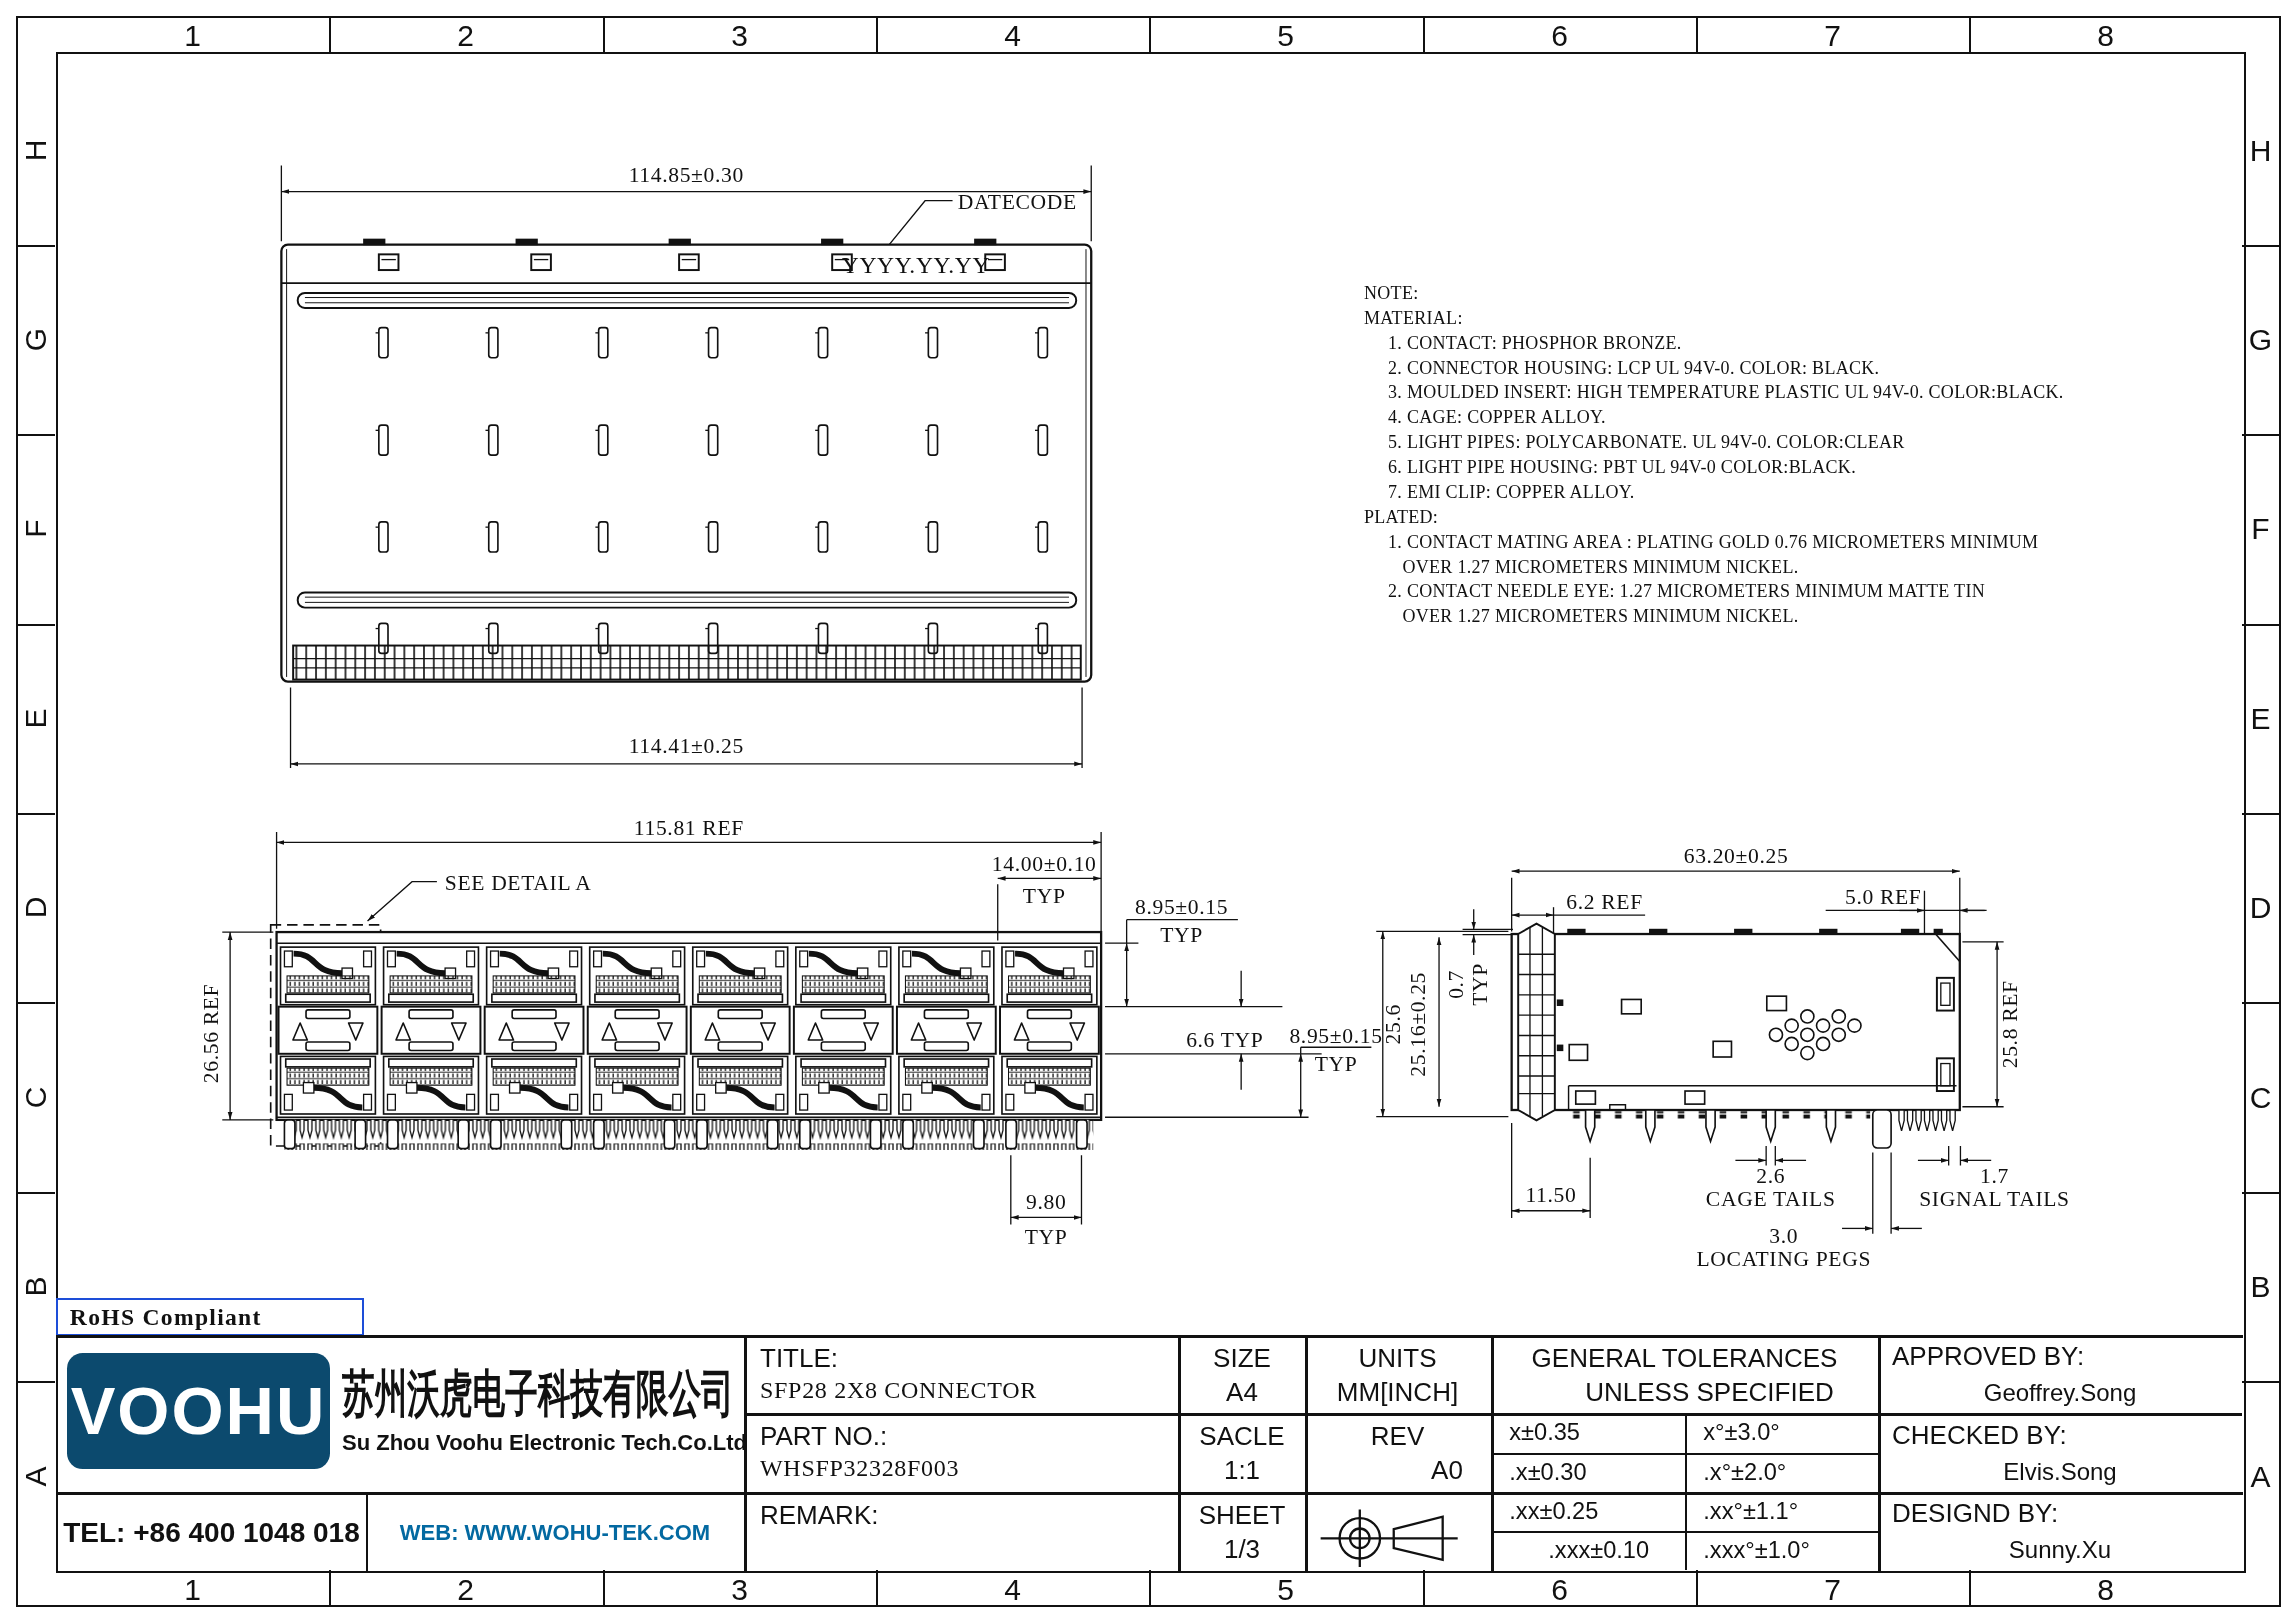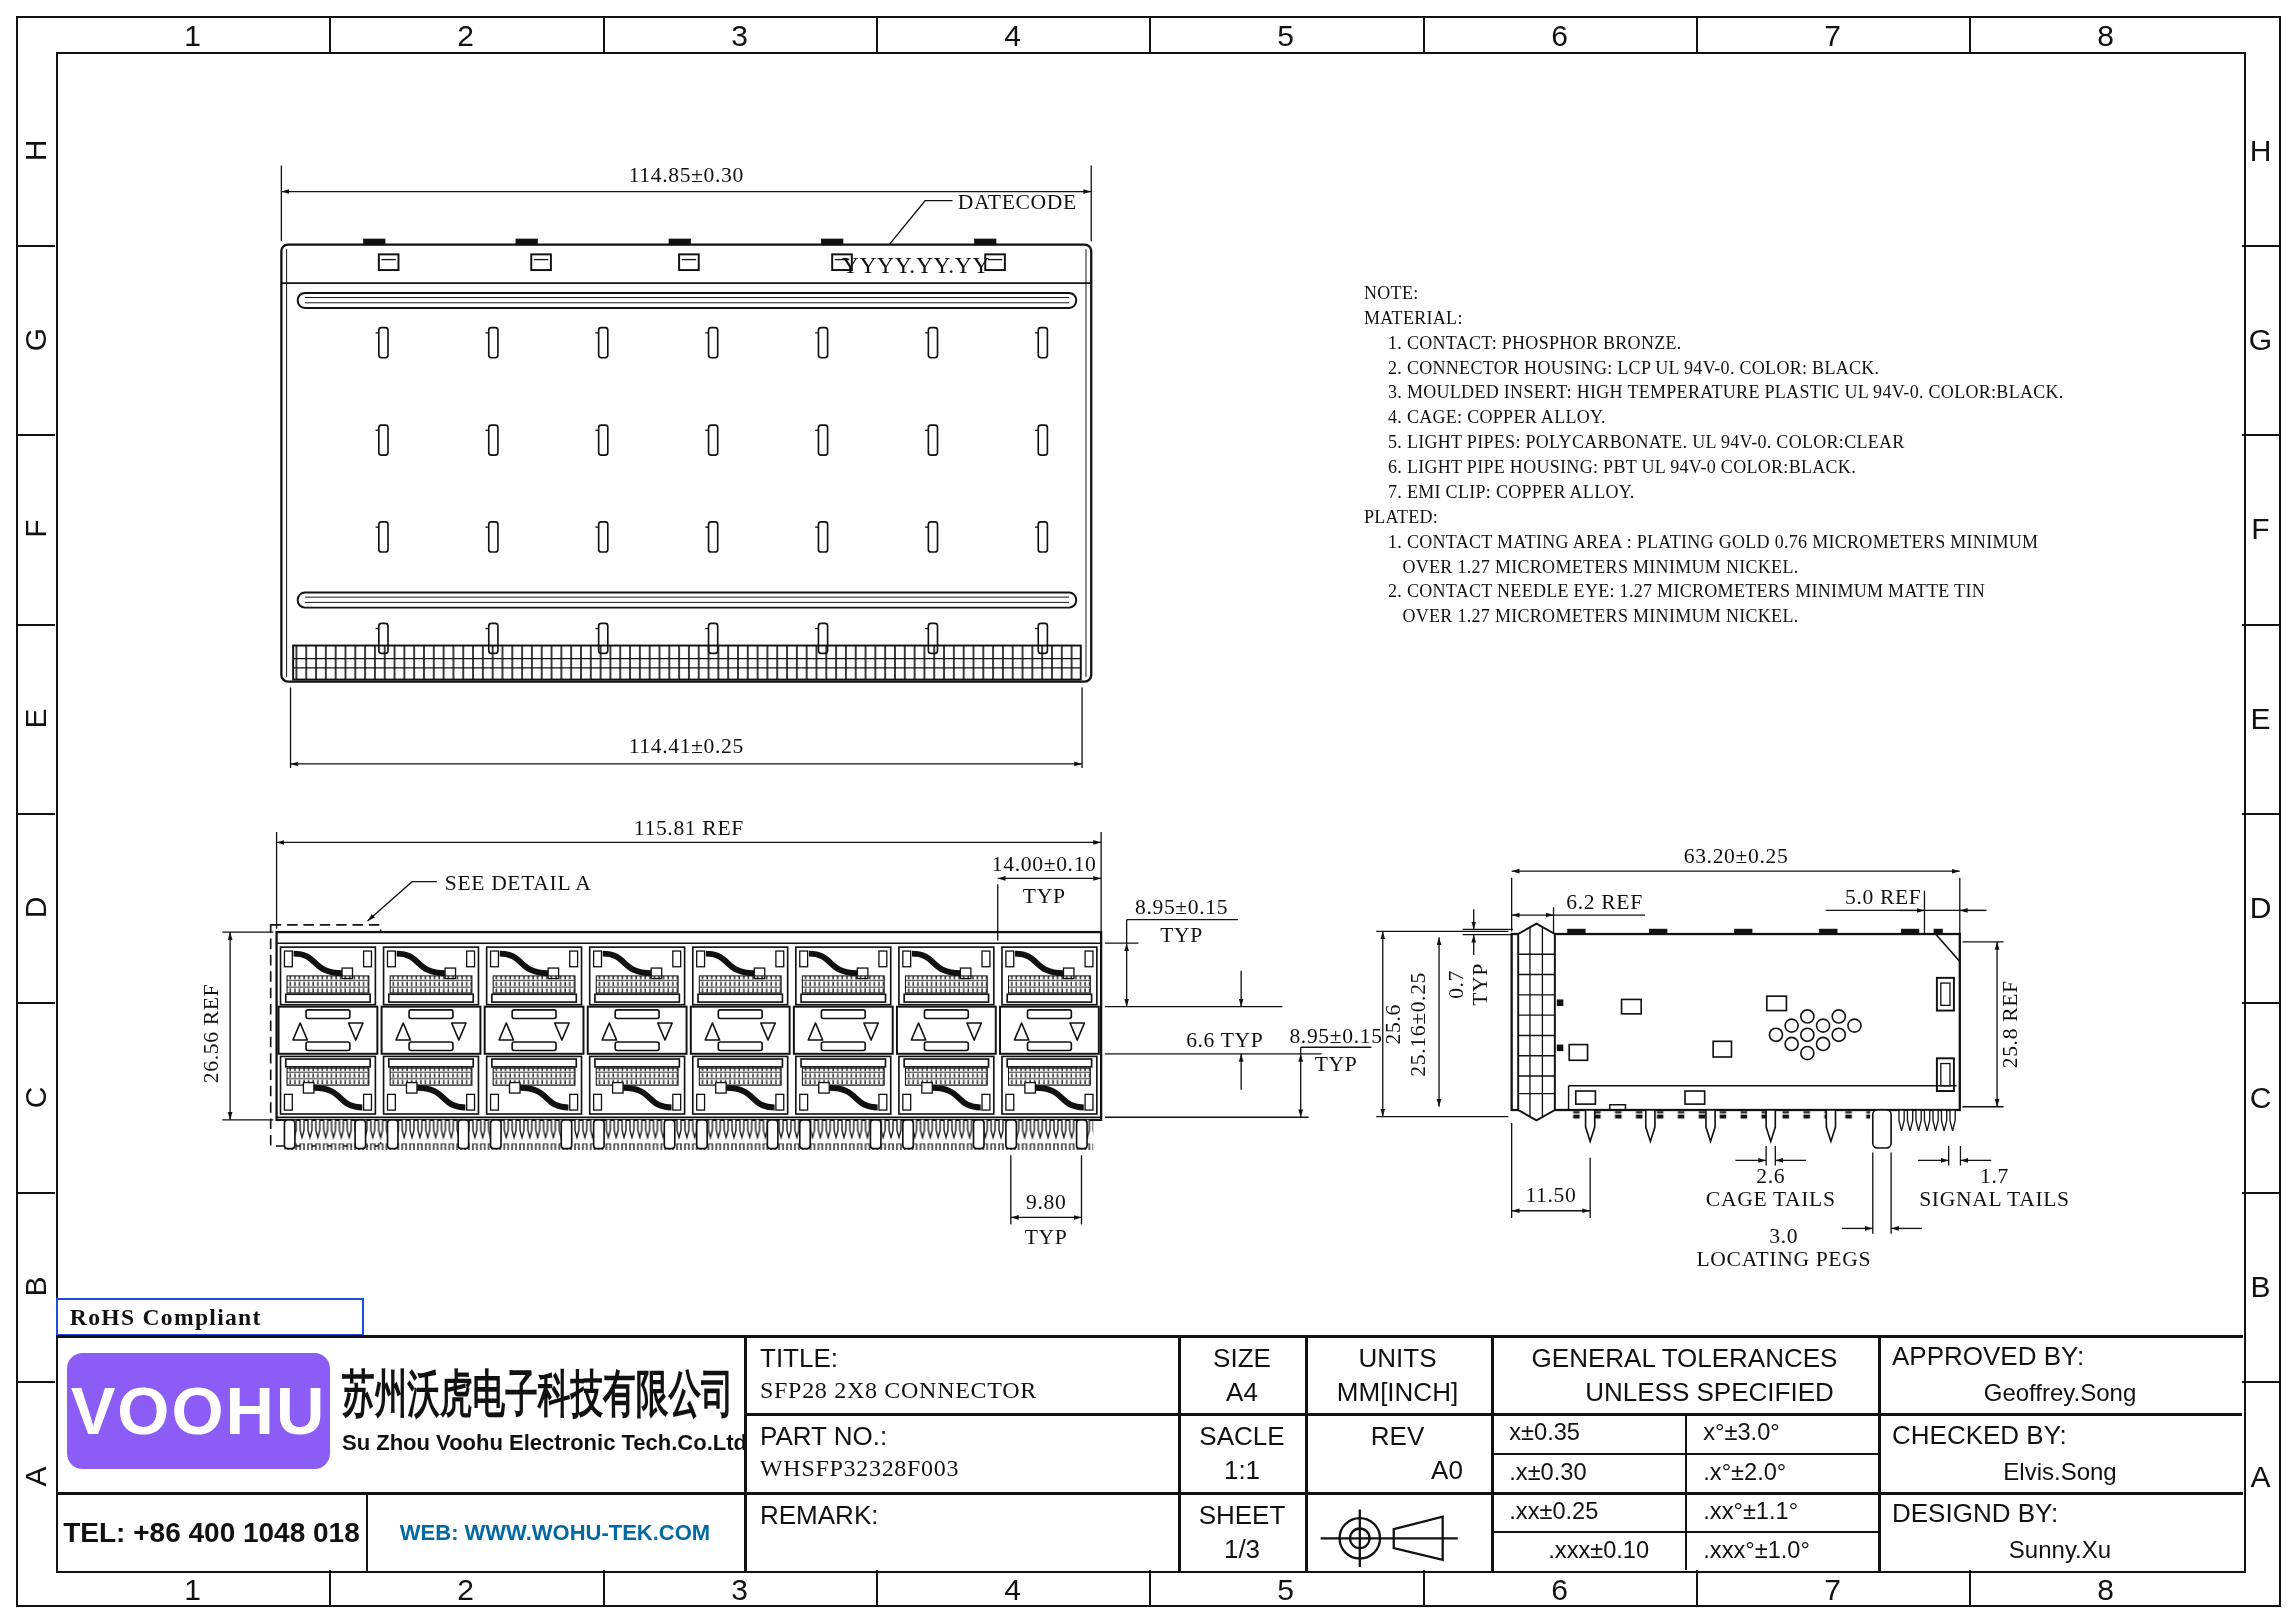--- a/index.html
+++ b/index.html
@@ -22,21 +22,21 @@
   .note-line{position:absolute;left:0;white-space:pre;font-size:18px;letter-spacing:0.3px;}
   
   .tb-label{position:absolute;font-family:"Liberation Sans",sans-serif;font-size:26px;color:#111;}
   .tb-value-serif{position:absolute;font-size:24px;letter-spacing:0.7px;}
   .tb-center{text-align:center;}
   .tol-cell{position:absolute;font-family:"Liberation Sans",sans-serif;font-size:23.6px;line-height:39px;padding-left:18.3px;}
   .name-cell{position:absolute;font-family:"Liberation Sans",sans-serif;font-size:24px;}
   
   .rohs-box{position:absolute;left:56px;top:1298px;width:292px;height:34px;border:2px solid #1d4ed8;
     font-size:23.6px;line-height:34px;padding-left:11.8px;letter-spacing:1.3px;font-weight:600;}
-  .logo-red{position:absolute;left:67px;top:1353px;width:263px;height:116px;background:#8b5cf6;border-radius:15.7px;
+  .logo-red{position:absolute;left:67px;top:1353px;width:263px;height:116px;background:#0c4a6e;border-radius:15.7px;
     color:#fff;font-family:"Liberation Sans",sans-serif;font-weight:bold;font-size:67px;text-align:center;line-height:116px;letter-spacing:2px;}
   .cn-name{position:absolute;left:342px;top:1360px;width:628px;font-family:"Liberation Sans",sans-serif;
     font-weight:900;font-size:51px;letter-spacing:0px;transform:scaleX(0.64);transform-origin:left top;white-space:nowrap;}
   .en-name{position:absolute;left:342px;top:1430px;font-family:"Liberation Sans",sans-serif;
     font-weight:bold;font-size:22px;white-space:nowrap;}
   .tel-cell{position:absolute;left:56px;top:1494px;width:311px;height:77px;font-family:"Liberation Sans",sans-serif;
     font-weight:bold;font-size:28px;text-align:center;line-height:77px;}
   .web-cell{position:absolute;left:366px;top:1494px;width:378px;height:77px;font-family:"Liberation Sans",sans-serif;
     font-weight:bold;font-size:22px;text-align:center;line-height:77px;color:#0369a1;}
   

